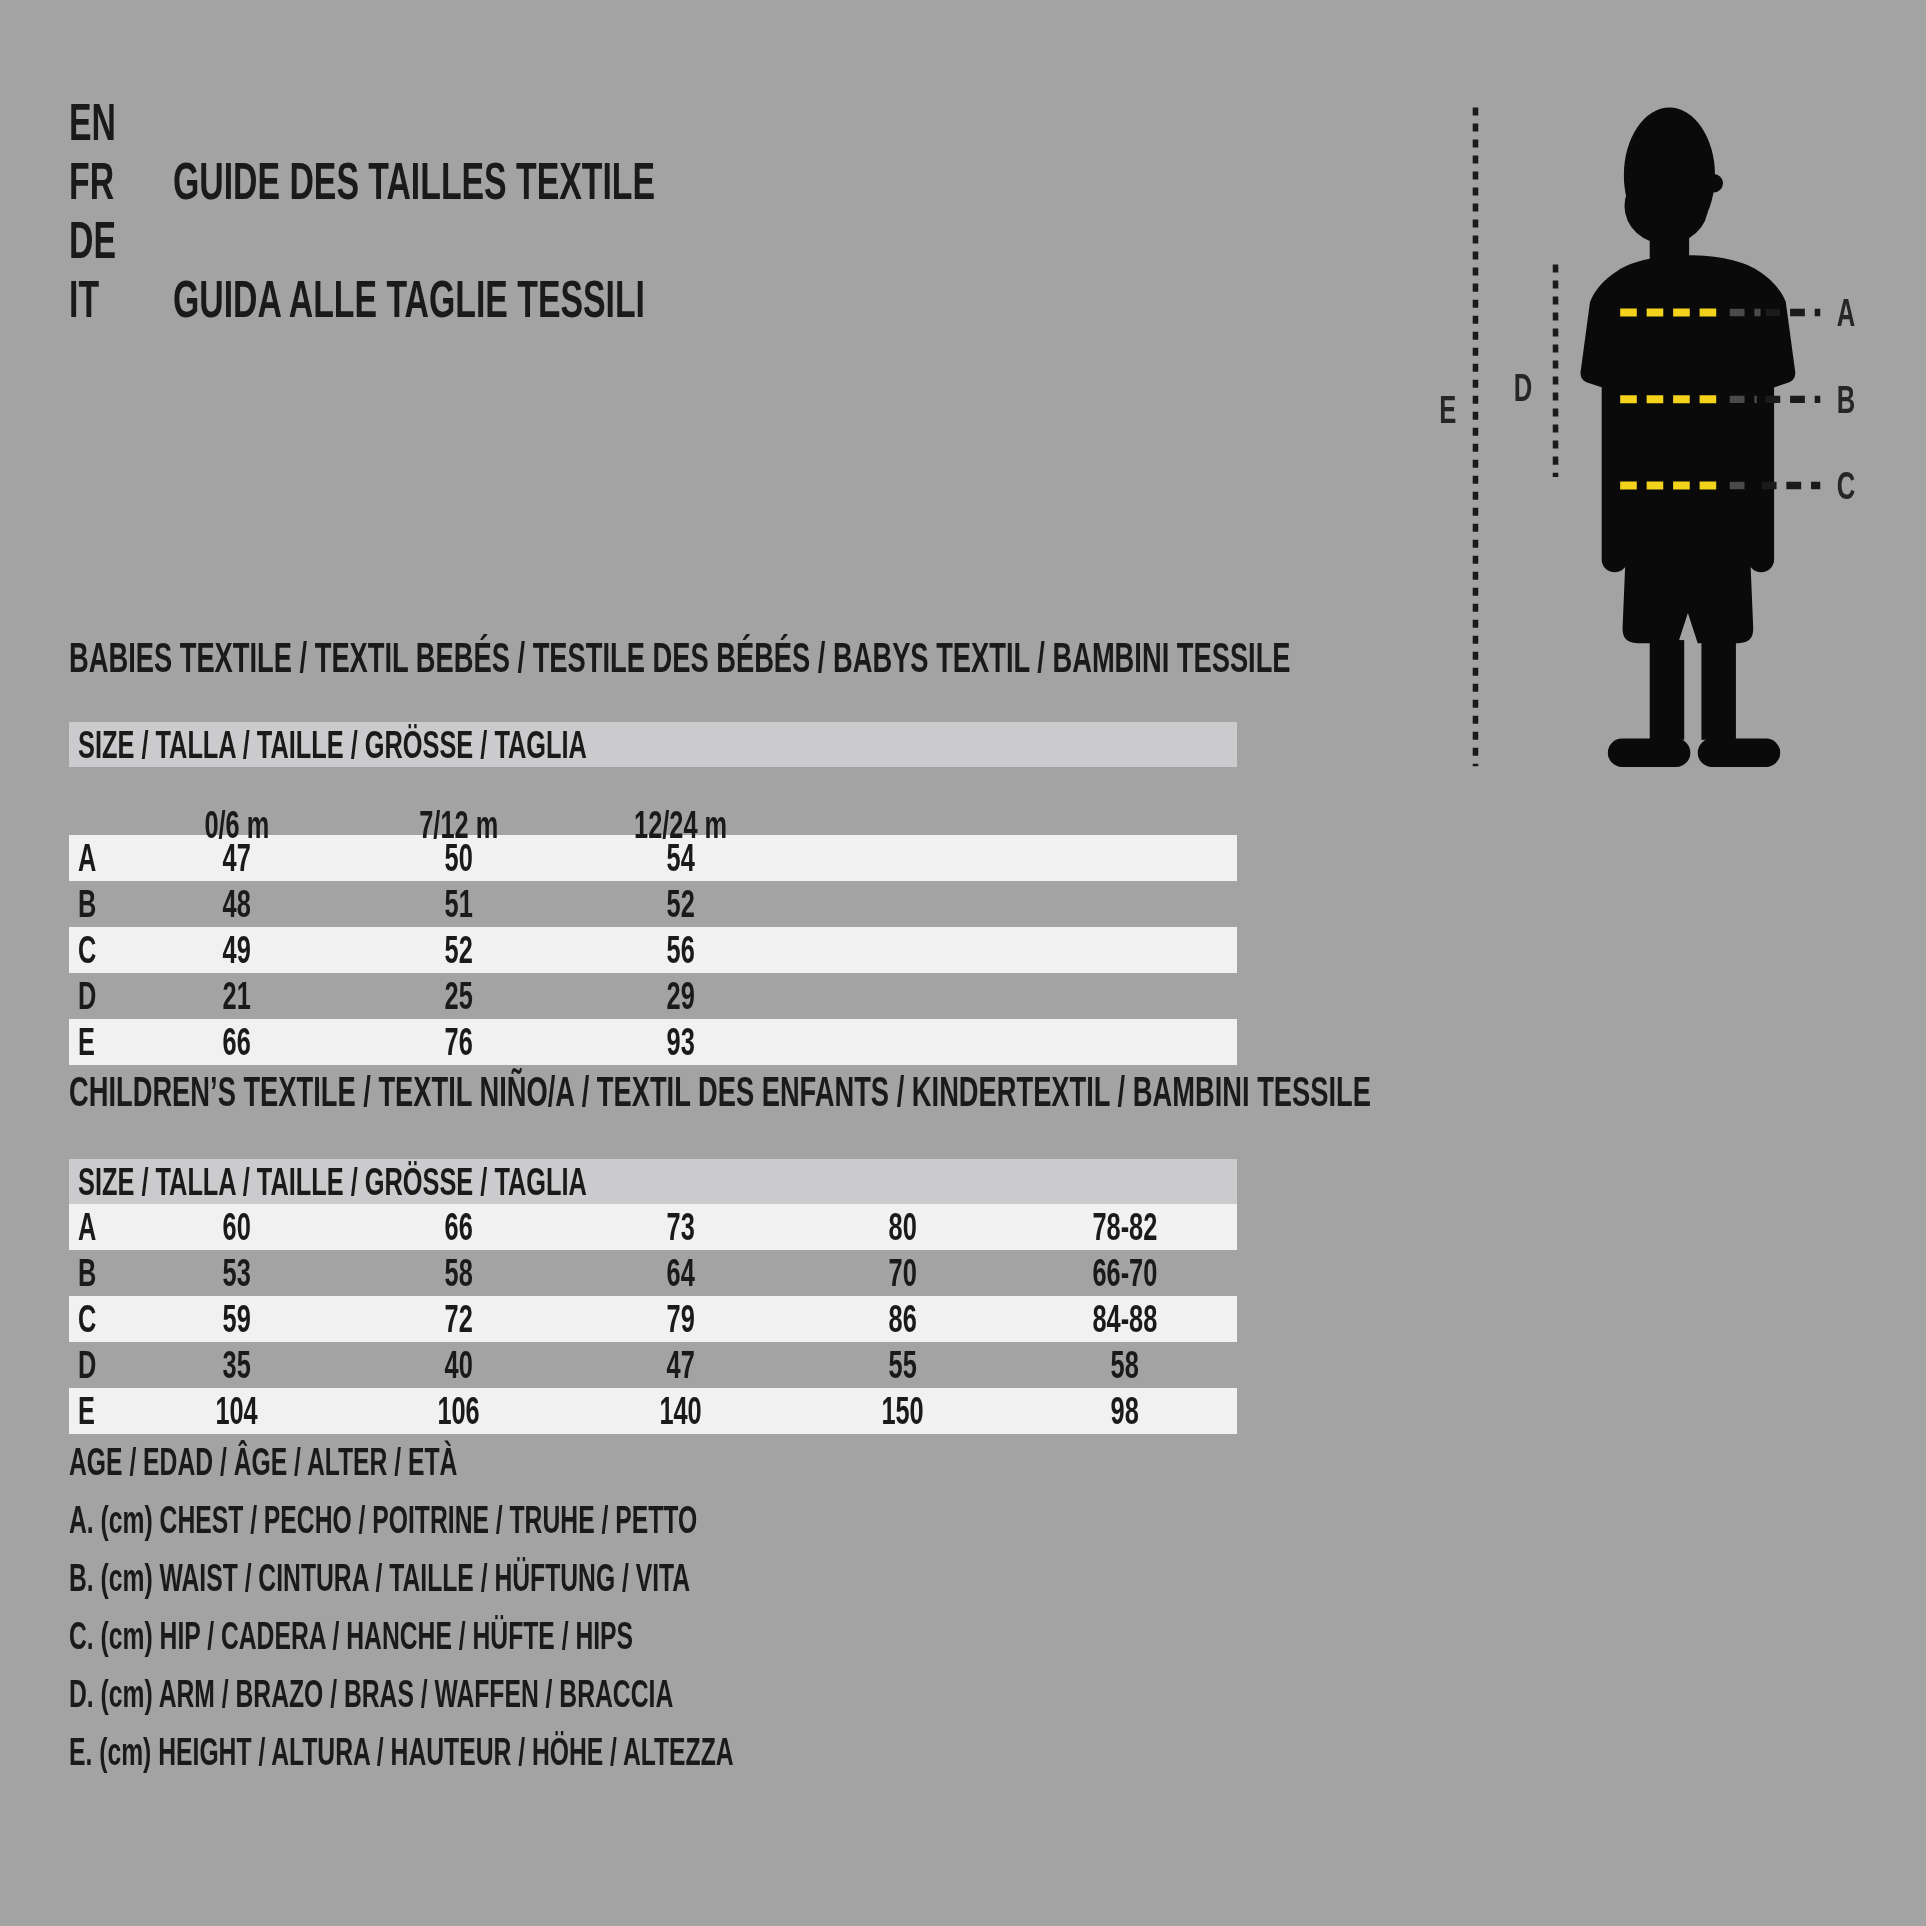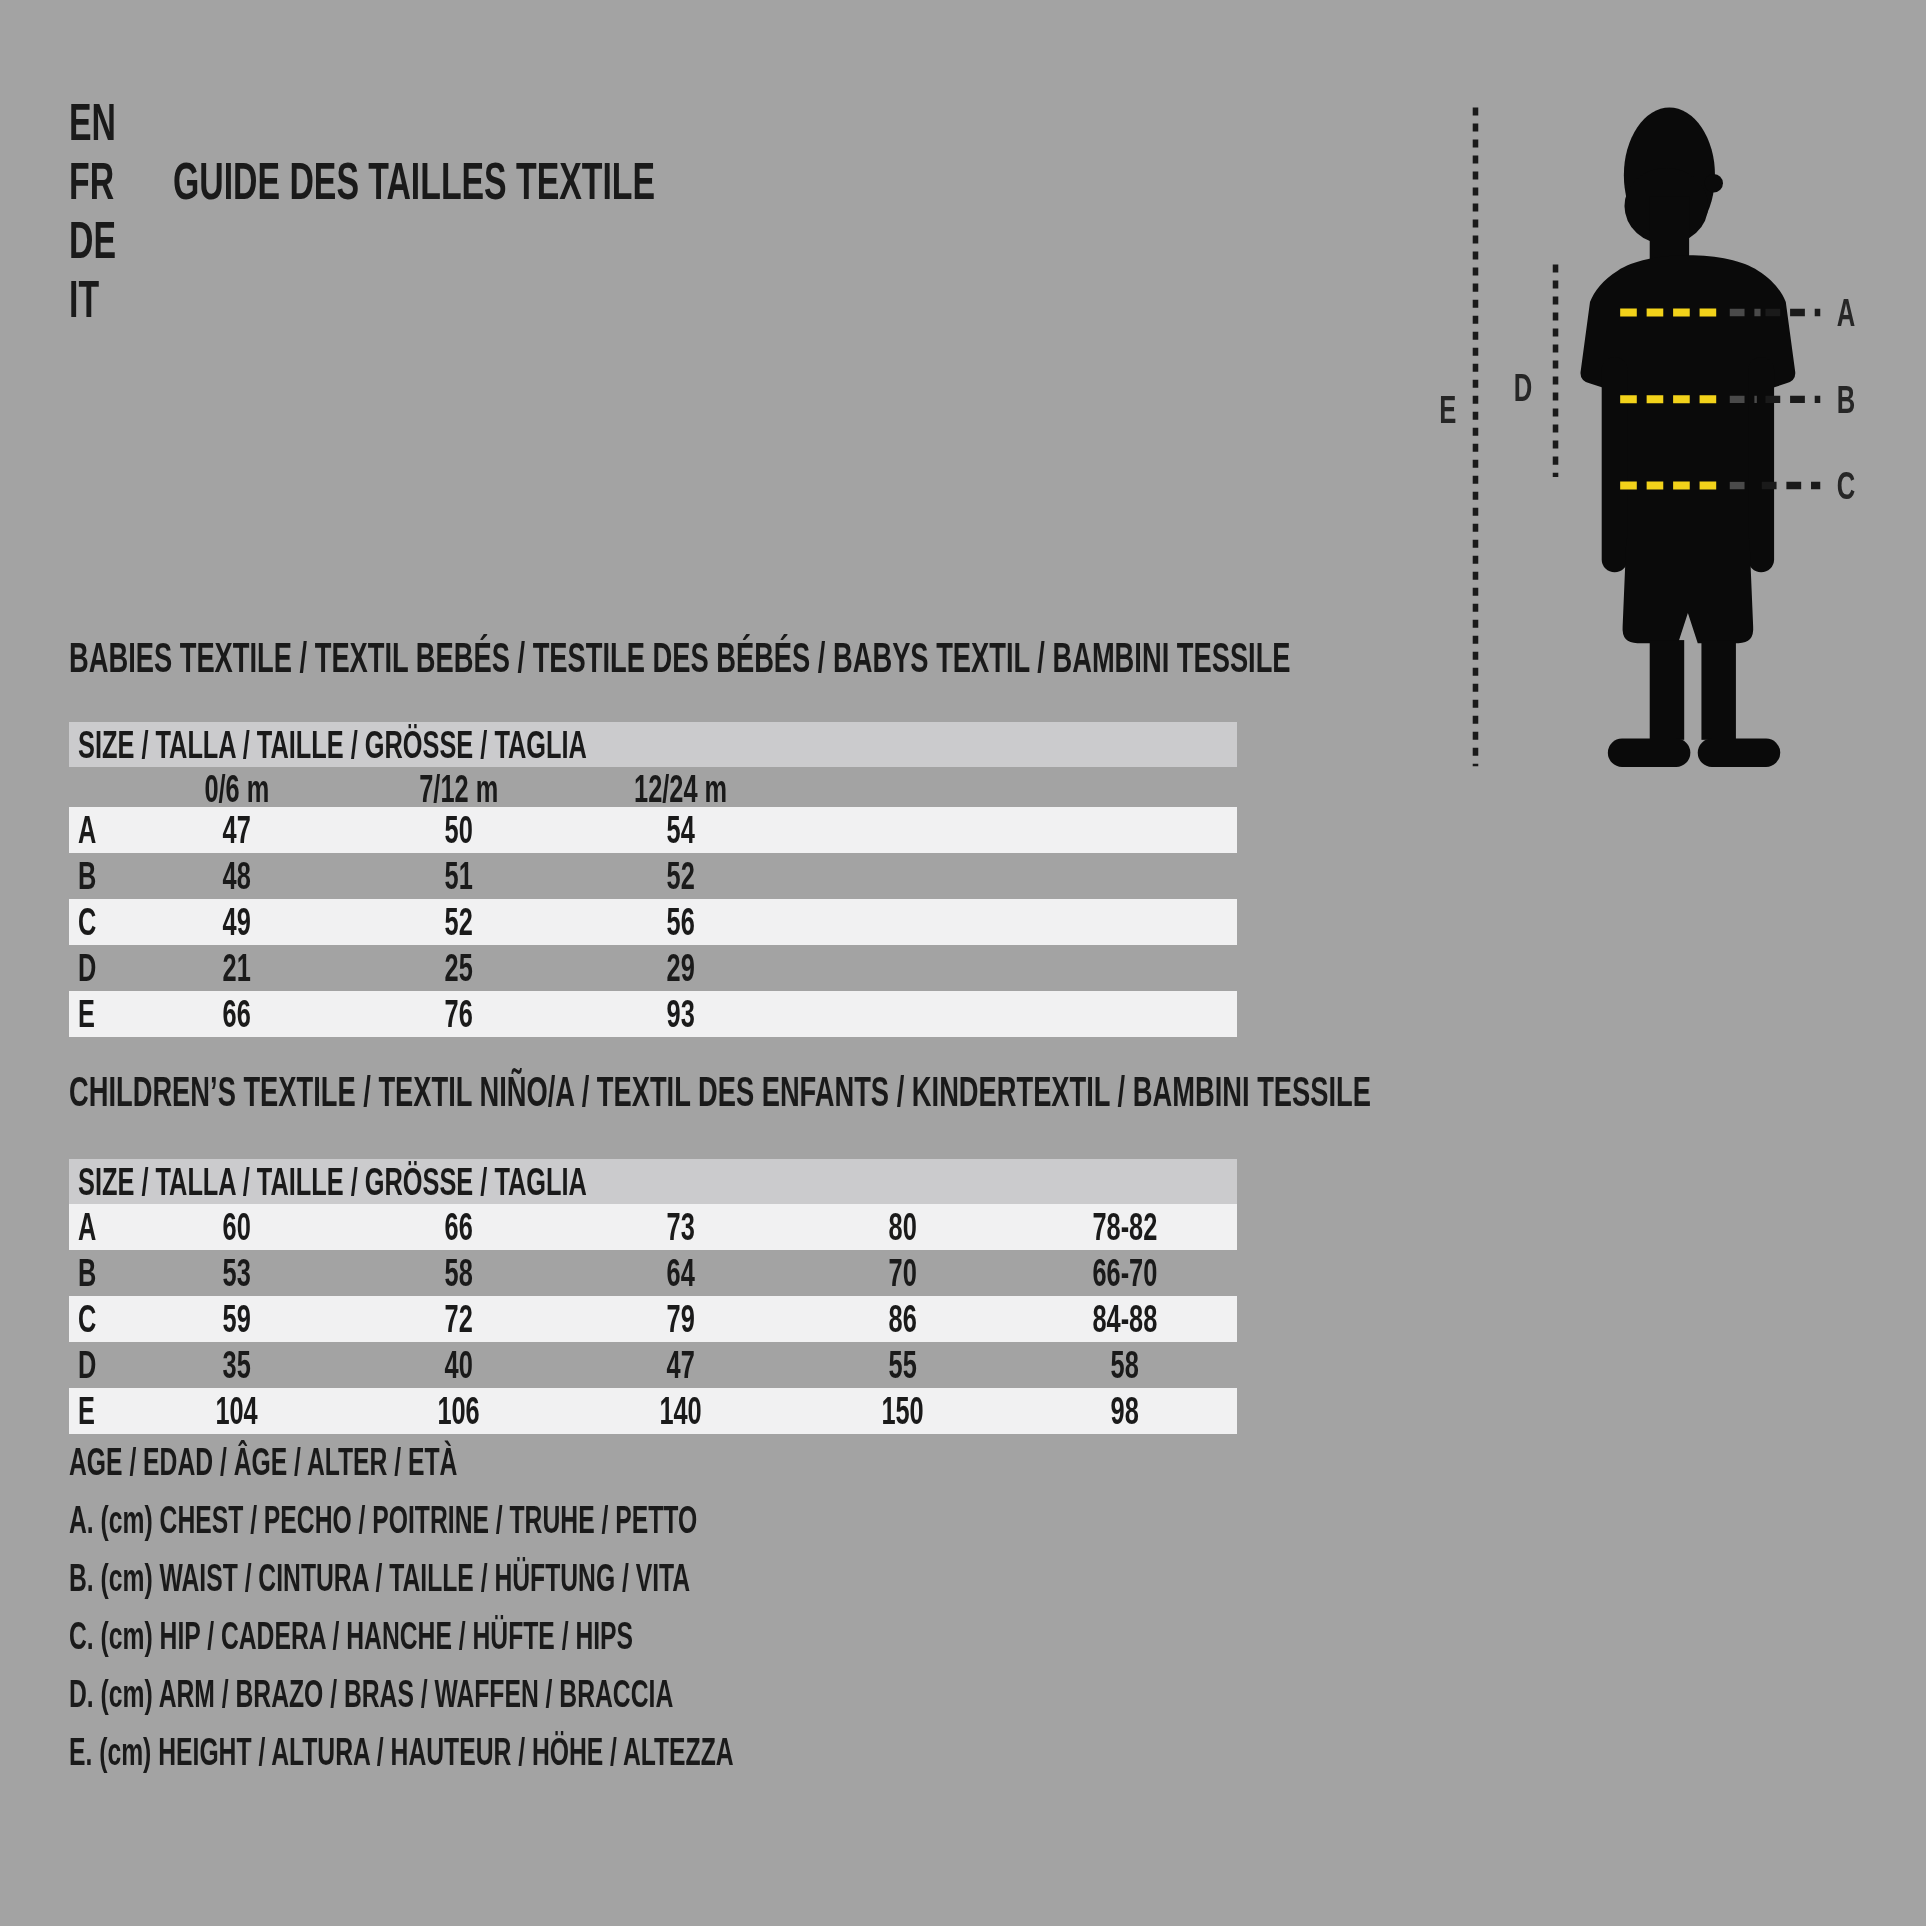--- a/index.html
+++ b/index.html
@@ -57,21 +57,21 @@
     font-weight: 700;
     margin-top: 15px;
   }
   .tr {
     display: grid;
     grid-template-columns: 57px repeat(5, 222px);
     align-items: center;
     font-size: 39px;
     font-weight: 700;
   }
-  .tr.cols { height: 40px; }
+  .tr.cols { height: 32px; margin-top: 36px; }
   .tr.data { height: 46px; }
   .tr.data.odd { background: #f1f1f2; }
   .tr .lab { padding-left: 8.6px; }
   .tr .c { display: flex; justify-content: center; align-items: center; }
 
   
   .legend { position: absolute; left: 69px; top: 1433px; }
   .legend-line {
     line-height: 58px;
     font-size: 38px;
@@ -94,20 +94,21 @@
     </div>
     <div class="lang-row">
       <span><span class="sx">FR</span></span>
       <span><span class="sx">GUIDE DES TAILLES TEXTILE</span></span>
     </div>
     <div class="lang-row">
       <span><span class="sx">DE</span></span>
     </div>
     <div class="lang-row">
       <span><span class="sx">IT</span></span>
+      <span><span class="sx">GUIDA ALLE TAGLIE TESSILI</span></span>
     </div>
   </div>
 
   <div class="figure">
     <svg viewBox="0 0 830 1130" xmlns="http://www.w3.org/2000/svg">
 
       <line x1="95" y1="25" x2="95" y2="1095" stroke="#1a1a1a" stroke-width="9" stroke-dasharray="13 13"></line>
 
       <line x1="225" y1="280" x2="225" y2="625" stroke="#1a1a1a" stroke-width="9" stroke-dasharray="13 13"></line>
 

